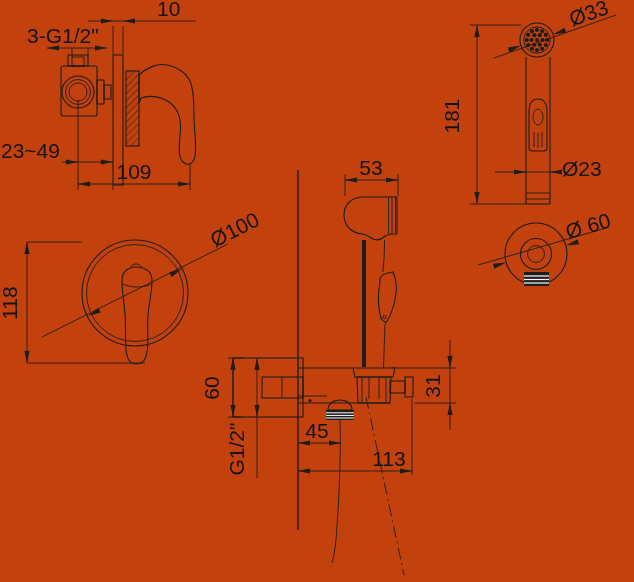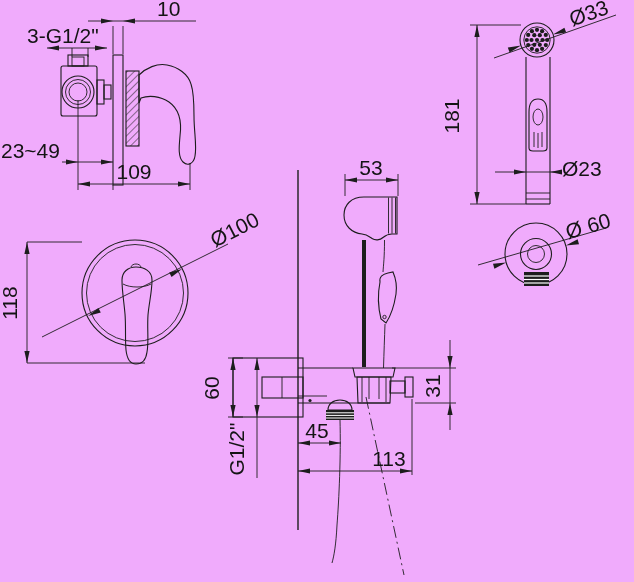--- a/index.html
+++ b/index.html
@@ -1,16 +1,16 @@
 <!DOCTYPE html>
 <html><head>
 <meta charset="utf-8">
 <style>
   html,body{margin:0;padding:0;background:#ffffff;}
-  .canvas{position:relative;width:634px;height:582px;background:#f0abfc;overflow:hidden;}
+  .canvas{position:relative;width:634px;height:582px;background:#c2410c;overflow:hidden;}
   svg{display:block;}
   svg .ln{stroke:#1d1d1d;stroke-width:1.1;fill:none;}
   svg .thin{stroke:#1d1d1d;stroke-width:0.9;fill:none;}
   svg .dim{stroke:#1d1d1d;stroke-width:0.9;fill:none;}
   svg .arrow{fill:#1d1d1d;stroke:none;}
   svg .solid{fill:#1d1d1d;stroke:none;}
   svg text{font-family:"Liberation Sans", sans-serif;fill:#141414;font-size:21px;}
 </style>
 </head>
 <body>

